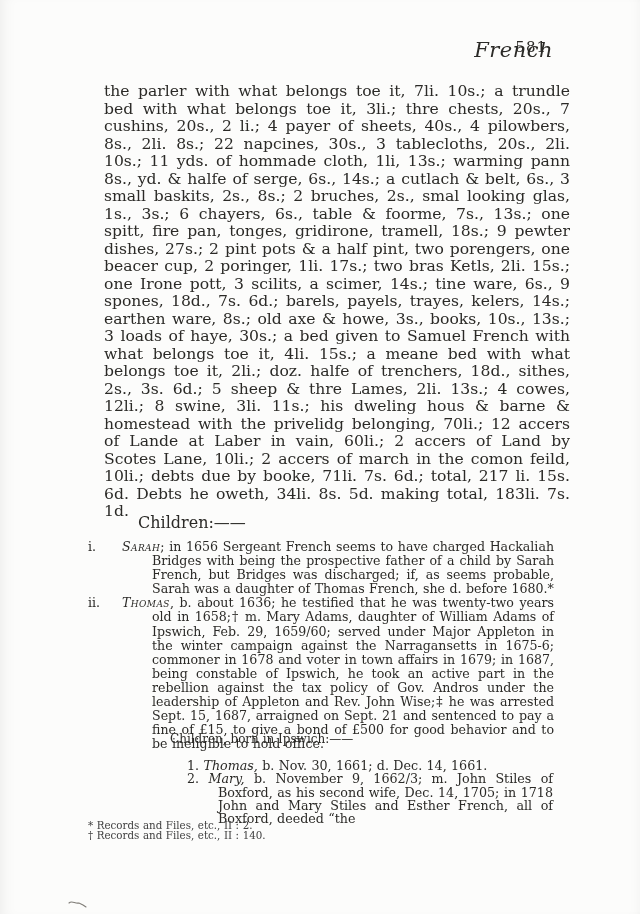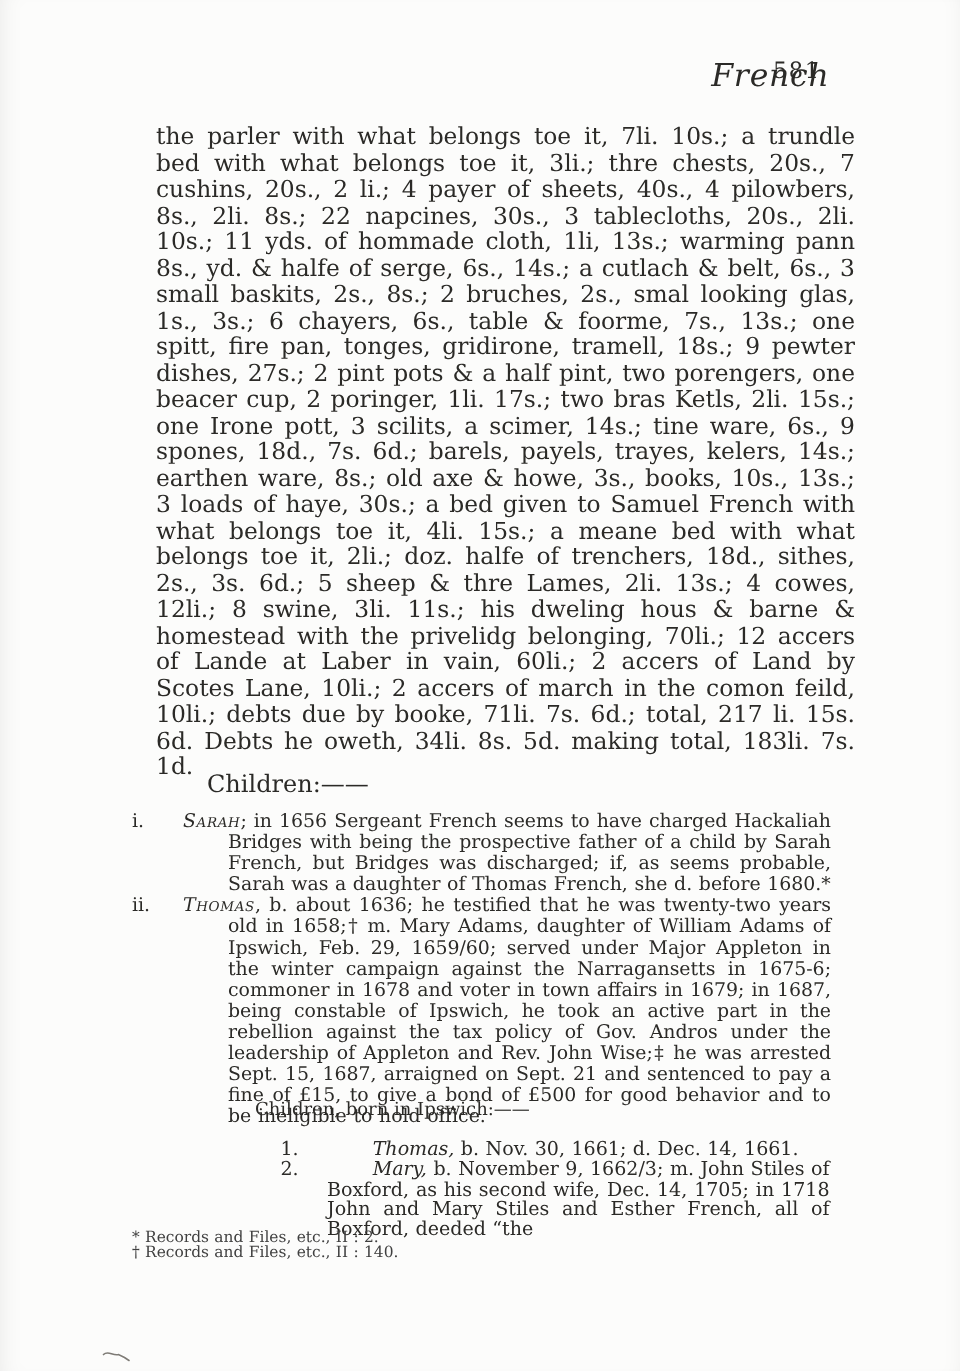--- a/index.html
+++ b/index.html
@@ -68,21 +68,21 @@
     position: absolute; left: 187px; top: 759px; width: 366px;
   }
   .grandchild-item {
     margin: 0;
     padding-left: 31px;
     text-indent: -31px;
     text-align: justify;
     font-size: 12.7px; line-height: 13.3px;
     word-spacing: 0.3px;
   }
-  .gc-name { font-style: italic; margin-left: 45px; }
+  .gc-name { font-style: italic; }
   
   .footnotes {
     position: absolute; left: 75px; top: 820px; width: 479px;
     color: #404040;
   }
   .footnote {
     margin: 0;
     font-size: 10.3px; line-height: 10.2px;
     text-align: justify;
     text-indent: 13px;

